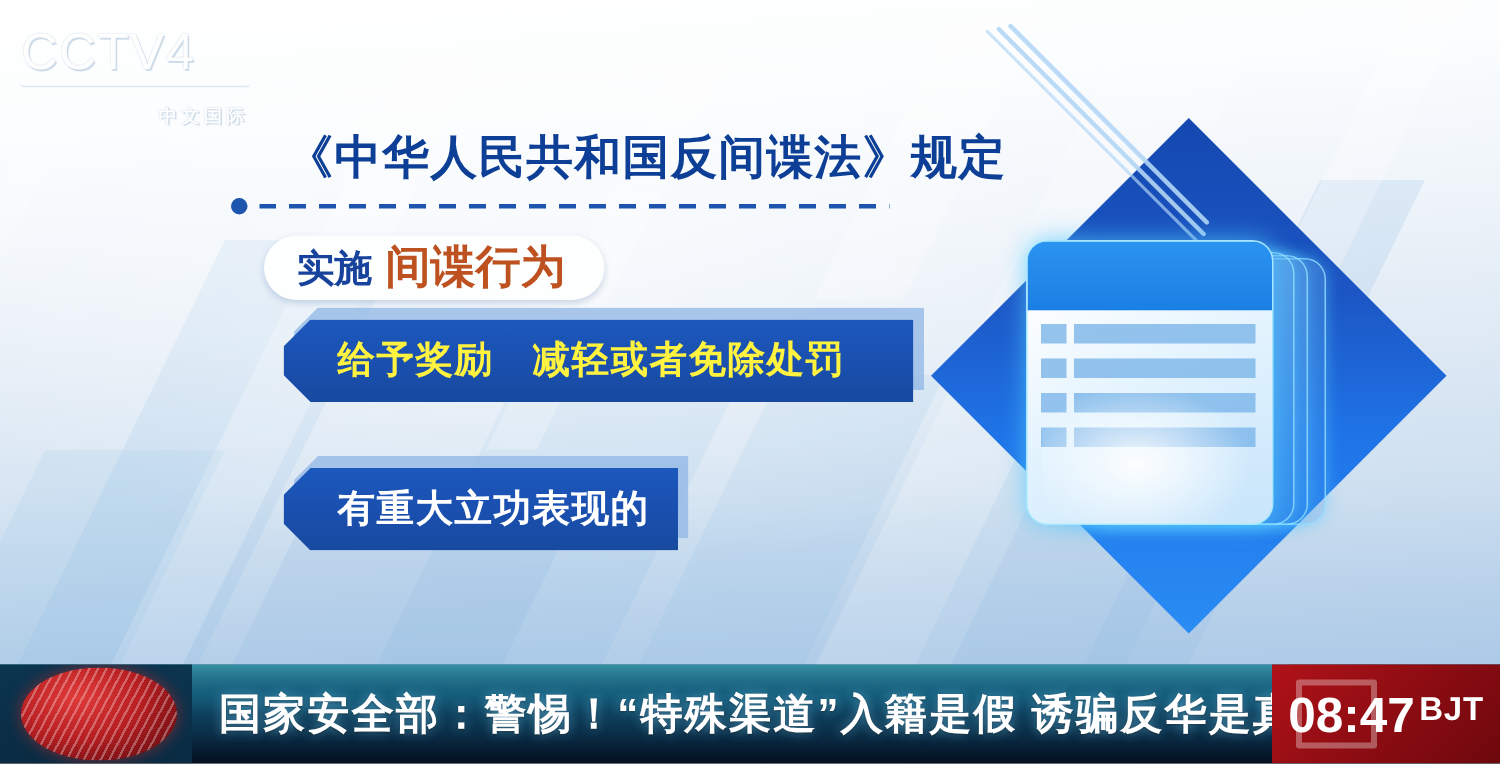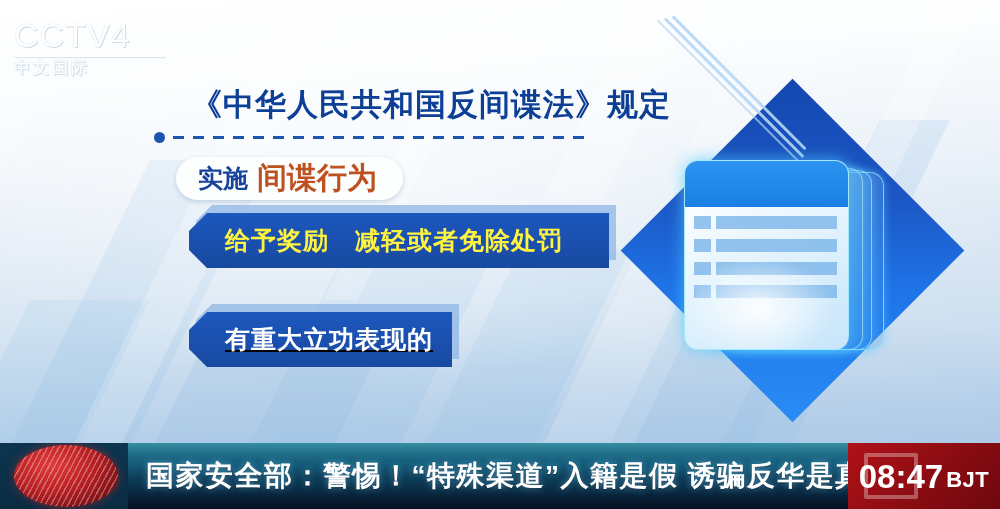--- a/index.html
+++ b/index.html
@@ -66,29 +66,29 @@
     font-weight: 400;
     letter-spacing: 1px;
     color: #ffffff;
     text-shadow:
        0 0 1px rgba(140,170,200,0.95),
        1px 1px 0 rgba(160,185,210,0.75),
       -1px -1px 0 rgba(255,255,255,0.9);
     line-height: 1;
   }
   #cctv-logo .cctv-sub {
-    font-size: 16px;
+    font-size: 12px;
     font-weight: 700;
     letter-spacing: 3px;
     color: #ffffff;
     text-shadow:
        0 0 1px rgba(140,170,200,0.9),
        1px 1px 0 rgba(160,185,210,0.7);
-    margin-top: 3px;
-    text-align: left;
+    margin-top: 14px;
+    text-align: right;
     line-height: 1;
   }
   #cctv-logo .cctv-underline {
     height: 3px;
     background: rgba(255,255,255,0.92);
     box-shadow: 0 1px 1px rgba(150,180,210,0.6);
     border-radius: 2px;
     margin-top: 2px;
   }
 
@@ -246,21 +246,21 @@
   .callout-line-1 {
     font-size: 25px; font-weight: 700; color: #ffffff;
     letter-spacing: 1px; line-height: 1.28; white-space: nowrap;
   }
   .callout-line-2 {
     font-size: 25px; font-weight: 700; color: #fff33f;
     letter-spacing: 1px; line-height: 1.28; white-space: nowrap;
   }
 
   #callout-1 { left: 189px; top: 213px; width: 420px; }
-  #callout-2 { left: 189px; top: 312px; width: 263px; text-decoration: underline; }
+  #callout-2 { left: 189px; top: 312px; width: 263px; }
 
   
   #ticker {
     position: absolute;
     left: 0; bottom: 0;
     width: 1000px; height: 66px;
     display: flex; align-items: stretch;
     background: linear-gradient(180deg, #0b2d46 0%, #0d3b57 14%, #11506d 30%, #0d3a55 58%, #071d33 86%, #04101f 100%);
   }
   #ticker-glow {
@@ -315,21 +315,21 @@
     display: flex; align-items: center; justify-content: center;
     background: linear-gradient(135deg, #b01218 0%, #8f0d13 48%, #6d080d 100%);
   }
   #clock-bracket {
     position: absolute;
     left: 16px; top: 10px;
     width: 54px; height: 46px;
     border: 4px solid rgba(255,255,255,0.32);
     border-radius: 2px;
   }
-  #clock-inner { position: relative; display: flex; align-items: flex-end; }
+  #clock-inner { position: relative; display: flex; align-items: flex-start; }
   #clock-time {
     font-size: 33px; font-weight: 700; color: #ffffff;
     letter-spacing: 0px; line-height: 1;
   }
   #clock-tz {
     font-size: 22px; font-weight: 700; color: #ffffff;
     margin-left: 3px; letter-spacing: 0.5px;
   }
 </style>
 </head>

